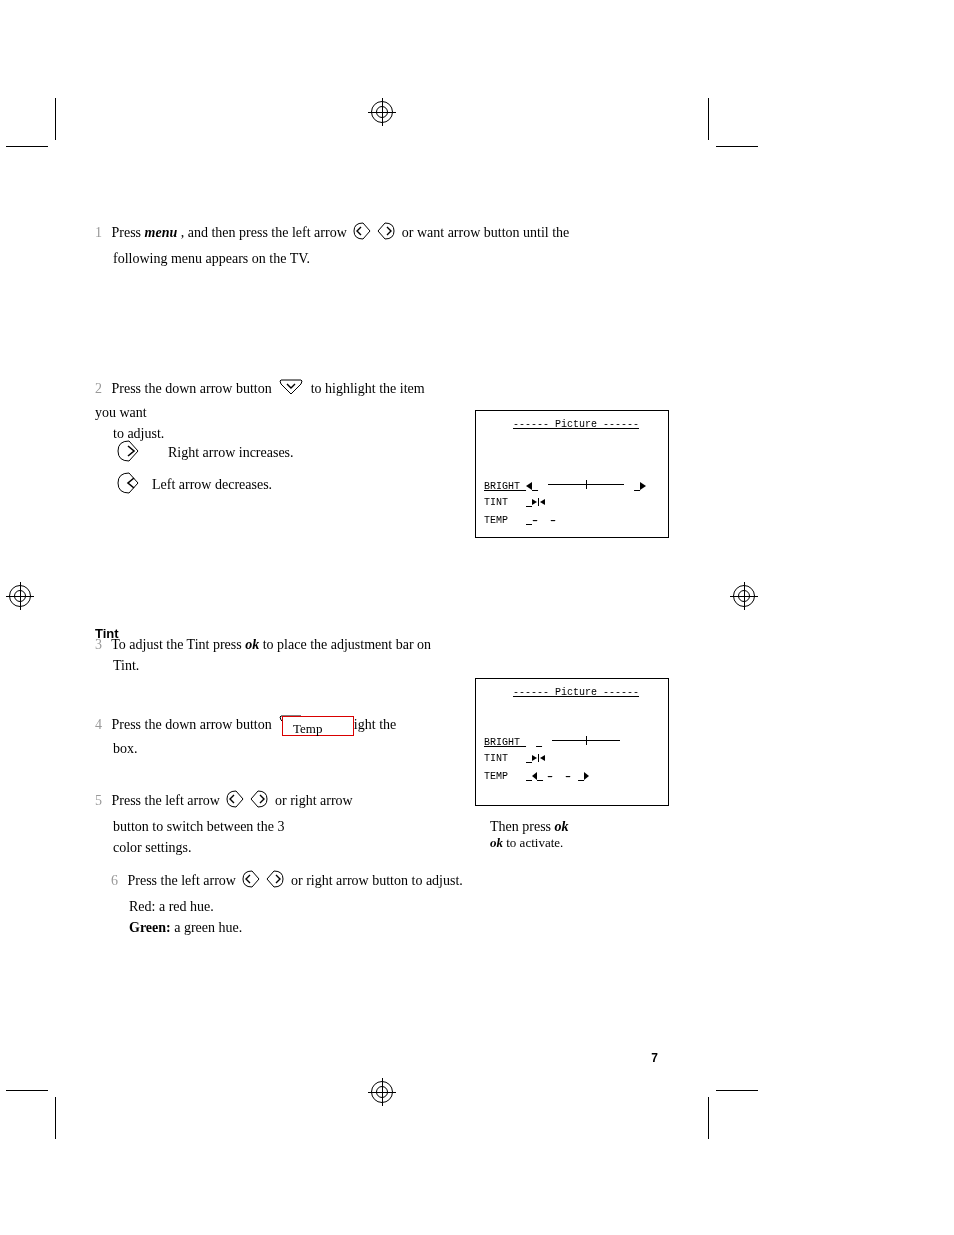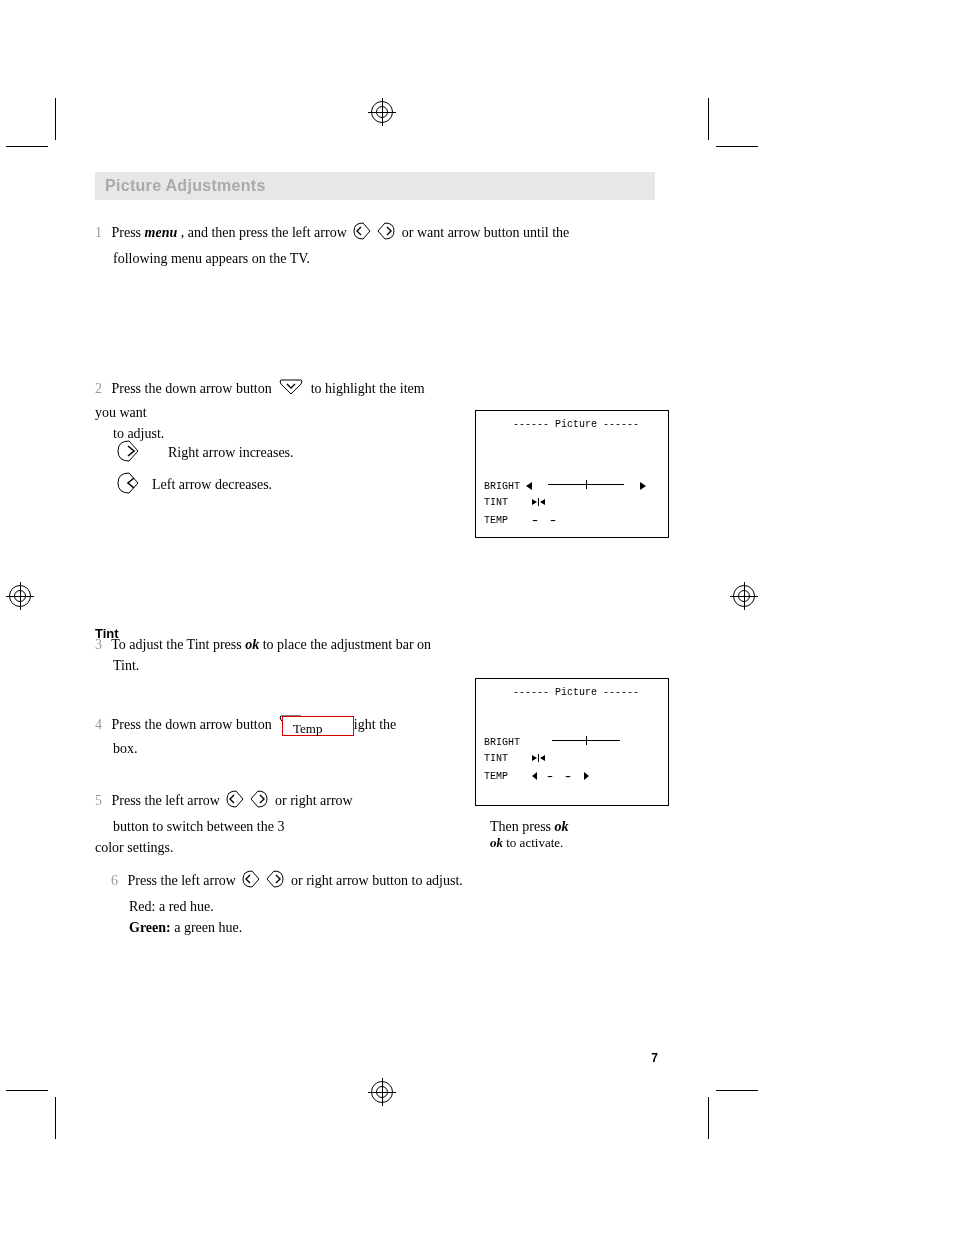--- a/index.html
+++ b/index.html
@@ -24,21 +24,21 @@
 
   .col { position: absolute; left: 95px; width: 560px; }
   .body-text { font-size: 14px; line-height: 21px; color: #000; }
   .step-num { color: #999; font-weight: normal; font-size: 14px; margin-right: 6px; }
   .step { margin-bottom: 10px; }
   .italic-bold { font-style: italic; font-weight: bold; }
   .sub-label { font-family: Arial, Helvetica, sans-serif; font-weight: bold; font-size: 13px; color: #000; margin-top: 14px; margin-bottom: 4px; }
 
   
   .osd { position: absolute; border: 1px solid #000; background: #fff; font-family: 'Courier New', monospace; font-size: 10px; }
-  .osd .row { position: absolute; left: 8px; right: 0; white-space: nowrap; }
+  .osd .row { position: absolute; left: 8px; right: 0; white-space: nowrap; text-decoration: underline; }
   .osd .label { display: inline-block; width: 42px; }
   .osd .slider { display: inline-block; position: relative; width: 96px; height: 10px; }
   .osd .slider .track { position: absolute; top: 5px; left: 10px; right: 10px; height: 1px; background: #000; }
   .osd .slider .tick { position: absolute; top: 1px; left: 50%; width: 1px; height: 9px; background: #000; }
   .osd .tri { display: inline-block; width: 0; height: 0; vertical-align: middle; }
   .tri-l { border-top: 4px solid transparent; border-bottom: 4px solid transparent; border-right: 6px solid #000; }
   .tri-r { border-top: 4px solid transparent; border-bottom: 4px solid transparent; border-left: 6px solid #000; }
   .tri-r-s { border-top: 3px solid transparent; border-bottom: 3px solid transparent; border-left: 5px solid #000; }
   .tri-l-s { border-top: 3px solid transparent; border-bottom: 3px solid transparent; border-right: 5px solid #000; }
   .pinch { display: inline-block; }
@@ -86,23 +86,20 @@
       <div class="hx"></div>
       <div class="vx"></div>
     </div>
 <div class="reg" style="left:730px; top:582px;">
       <div class="c1"></div>
       <div class="c2"></div>
       <div class="hx"></div>
       <div class="vx"></div>
     </div>
 
-<div class="heading-bar">
-  <span>Picture Adjustments</span>
-</div>
 
 <div class="col body-text" style="top:220px;">
   <div class="step">
     <span class="step-num">1</span>
     <span>Press</span>
     <span class="italic-bold">menu</span>
     <span>, and then press the left arrow</span>
     <span class="inline-icons">
       <svg width="44" height="22">
             <g fill="none" stroke="#000" stroke-width="1">
@@ -246,21 +243,21 @@
             <g fill="none" stroke="#000" stroke-width="1">
         <path d="M2 11 Q2 3 11 3 L18 11 L11 19 Q2 19 2 11 Z"></path>
               <path d="M9 7 L5 11 L9 15" stroke-width="1.4"></path>
         <path d="M42 11 Q42 3 33 3 L26 11 L33 19 Q42 19 42 11 Z"></path>
               <path d="M35 7 L39 11 L35 15" stroke-width="1.4"></path>
       </g>
           </svg>
     </span>
     <span>or right arrow</span><br>
     <span style="margin-left:18px;">button to switch between the 3</span><br>
-    <span style="">color settings.</span>
+    <span style="margin-left:18px;">color settings.</span>
   </div>
 </div>
 <div class="body-text" style="position:absolute; left:490px; top:832px; font-size:13px;">
   <span class="italic-bold">ok</span>
   <span>to activate.</span>
 </div>
 
 <div class="col body-text" style="top:868px; width:560px;margin-left:16px;">
   <div class="step">
     <span class="step-num">6</span>

